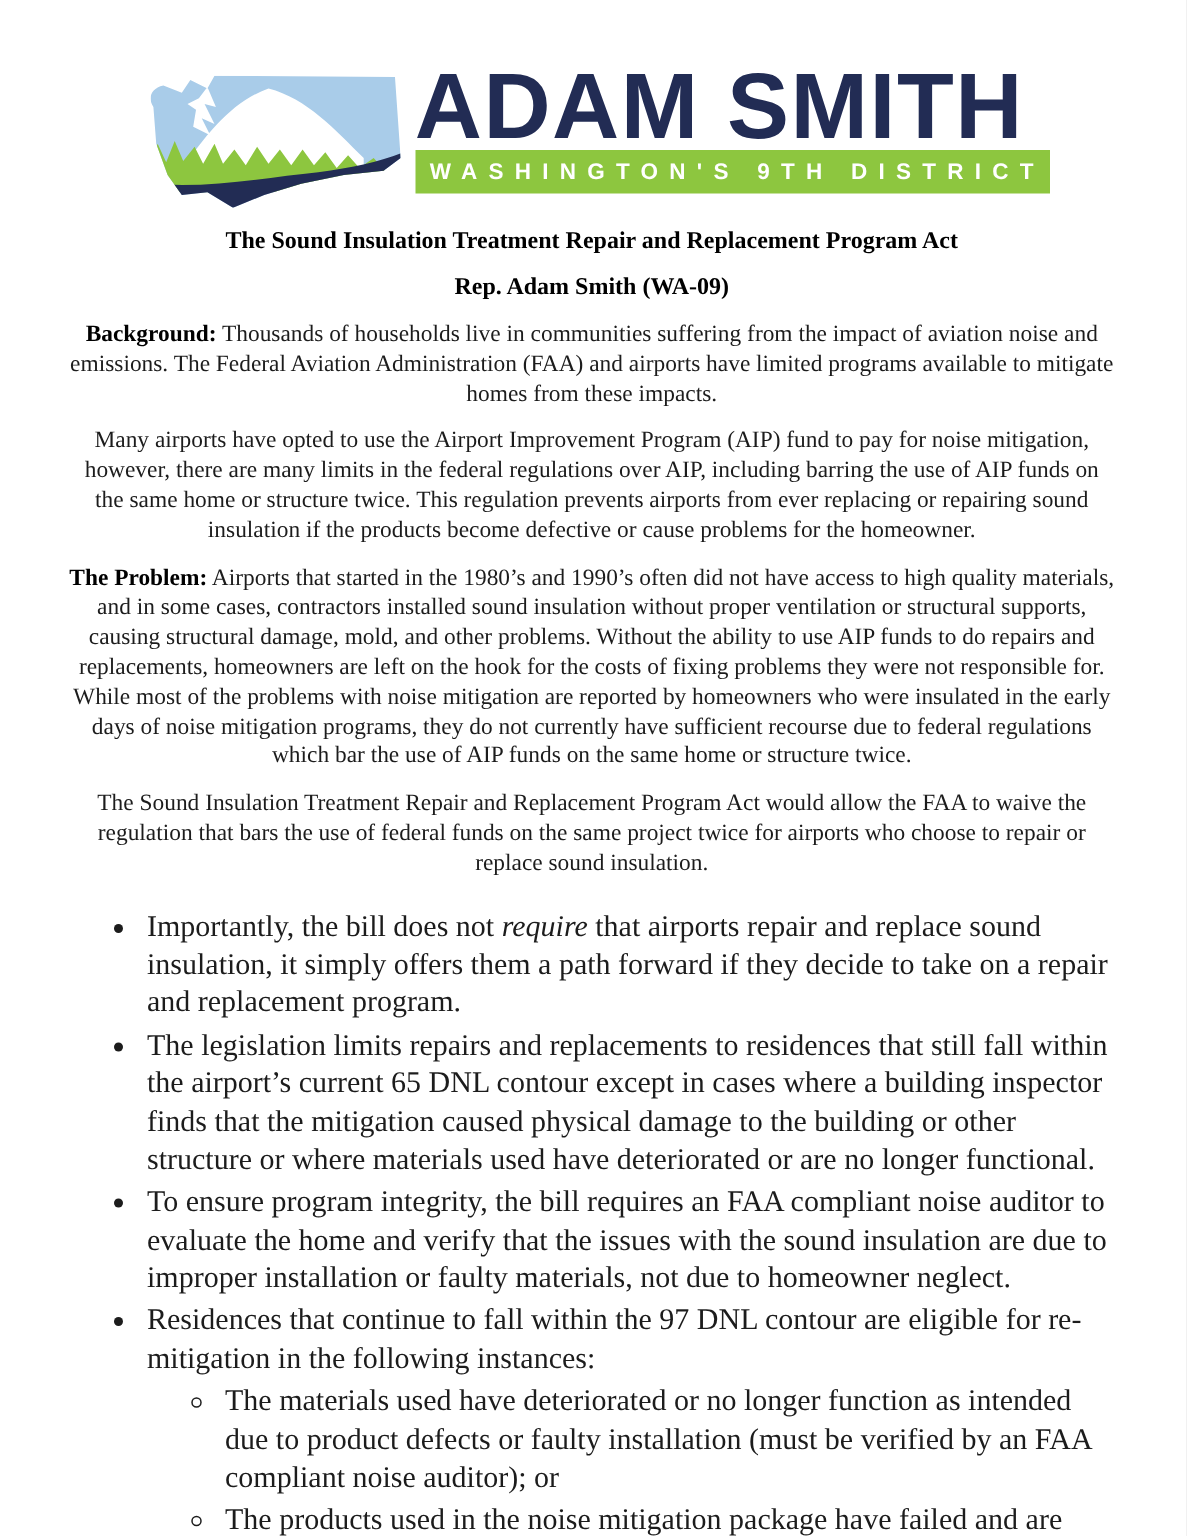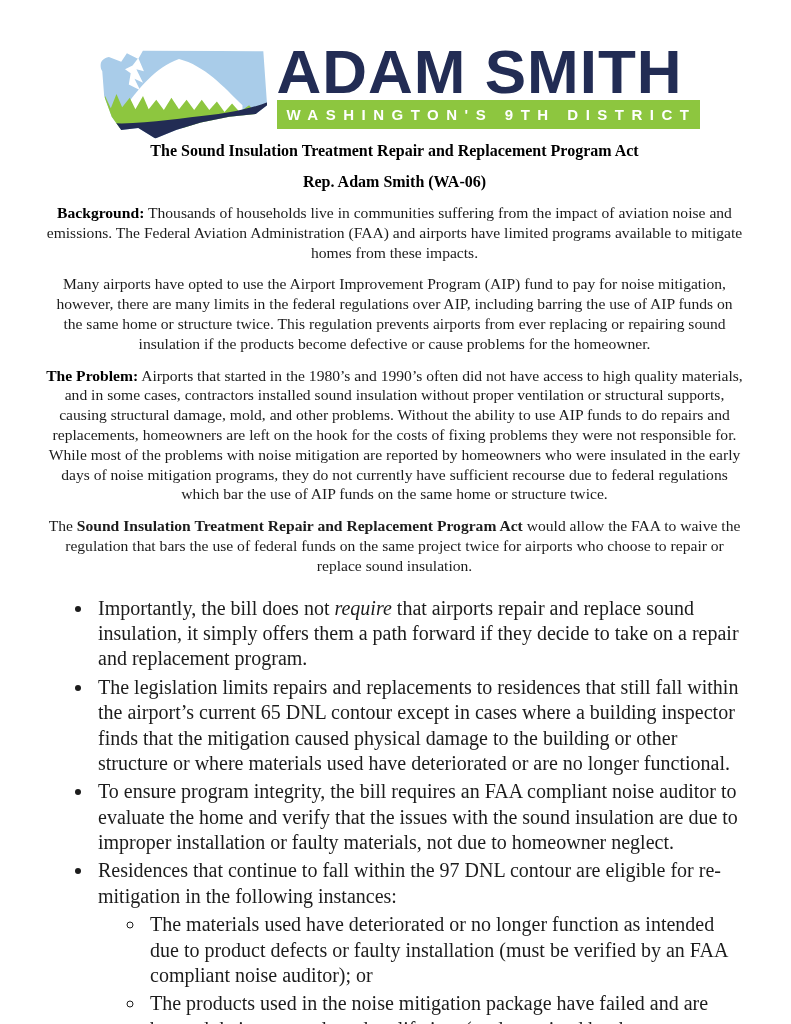--- a/index.html
+++ b/index.html
@@ -29,41 +29,41 @@
     white-space:nowrap;
   }
   .logo-bar{
     margin-top:2px;background:var(--green);color:#ffffff;
     font-family:"Liberation Sans", sans-serif;font-weight:bold;
     font-size:15px;line-height:15px;letter-spacing:7.5px;
     padding:7px 4px 7px 10px;text-align:right;white-space:nowrap;overflow:hidden;
   }
   
   .doc-title{
-    margin-top:0;text-align:center;font-size:16px;font-weight:bold;color:#000;
+    margin-top:10px;text-align:center;font-size:16px;font-weight:bold;color:#000;
   }
   .doc-subtitle{
     margin-top:13px;text-align:center;font-size:16px;font-weight:bold;color:#000;
   }
   .para{
     margin-top:12px;font-size:15.6px;line-height:1.27;text-align:center;
   }
   .lead{font-weight:bold;color:#000;}
   .heading-para{margin-top:12px;font-size:15.6px;font-weight:bold;color:#000;}
   ul.bullets{
     margin-top:20px;padding-left:49px;list-style:disc outside;
     font-size:20px;line-height:1.27;
   }
   ul.bullets > li{margin-bottom:3px;padding-left:4px;}
   ul.sub-bullets{
     margin-top:3px;padding-left:48px;list-style:circle outside;
   }
   ul.sub-bullets > li{margin-bottom:3px;padding-left:4px;}
   .em{font-style:italic;}
-  .b{font-weight:bold;}
+  .b{font-weight:normal;}
 </style>
 </head>
 <body>
 
 <div class="page">
 
   <header class="logo-row">
     <svg class="state-svg" viewBox="0 0 190 100" aria-hidden="true">
       <defs>
         <clipPath id="waClip">
@@ -78,21 +78,21 @@
         <path class="wa-navy" d="M 0 78 C 40 86 90 76 130 72 C 155 69 175 64 190 58 L 190 100 L 0 100 Z"></path>
       </g>
     </svg>
     <div class="logo-text">
       <div class="logo-name">ADAM SMITH</div>
       <div class="logo-bar">WASHINGTON'S 9TH DISTRICT</div>
     </div>
   </header>
 
   <h1 class="doc-title">The Sound Insulation Treatment Repair and Replacement Program Act</h1>
-  <h2 class="doc-subtitle">Rep. Adam Smith (WA-06)</h2>
+  <h2 class="doc-subtitle">Rep. Adam Smith (WA-09)</h2>
 
   <p class="para"><span class="lead">Background:</span> <span>Thousands of households live in communities suffering from the impact of aviation noise and emissions. The Federal Aviation Administration (FAA) and airports have limited programs available to mitigate homes from these impacts.</span></p>
 
   <p class="para">Many airports have opted to use the Airport Improvement Program (AIP) fund to pay for noise mitigation, however, there are many limits in the federal regulations over AIP, including barring the use of AIP funds on the same home or structure twice. This regulation prevents airports from ever replacing or repairing sound insulation if the products become defective or cause problems for the homeowner.</p>
 
   <p class="para"><span class="lead">The Problem:</span> <span>Airports that started in the 1980’s and 1990’s often did not have access to high quality materials, and in some cases, contractors installed sound insulation without proper ventilation or structural supports, causing structural damage, mold, and other problems. Without the ability to use AIP funds to do repairs and replacements, homeowners are left on the hook for the costs of fixing problems they were not responsible for. While most of the problems with noise mitigation are reported by homeowners who were insulated in the early days of noise mitigation programs, they do not currently have sufficient recourse due to federal regulations which bar the use of AIP funds on the same home or structure twice.</span></p>
 
 
   <p class="para"><span>The </span><span class="b">Sound Insulation Treatment Repair and Replacement Program Act</span><span> would allow the FAA to waive the regulation that bars the use of federal funds on the same project twice for airports who choose to repair or replace sound insulation.</span></p>
 

